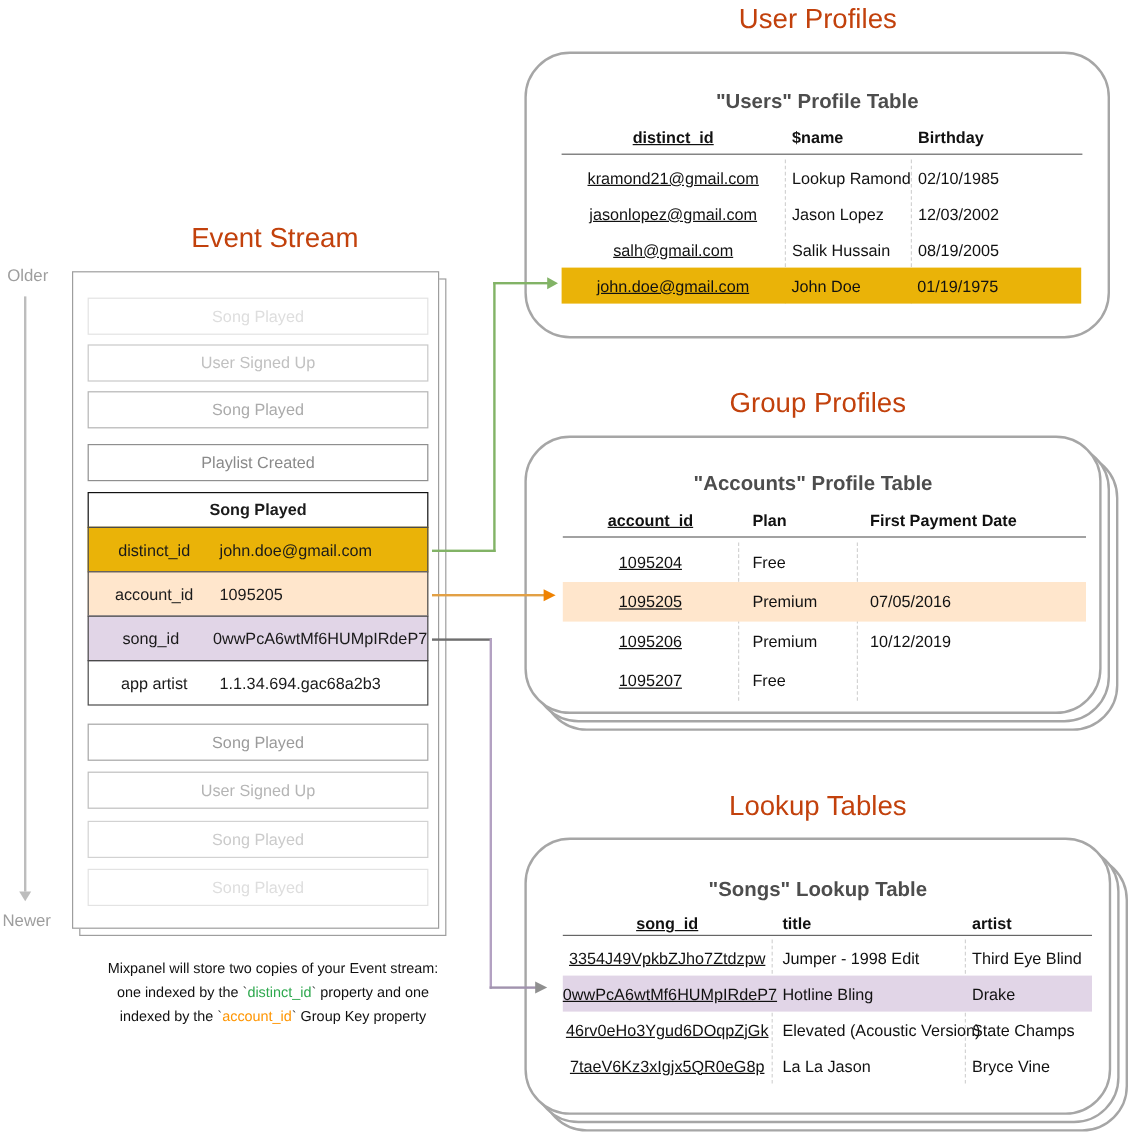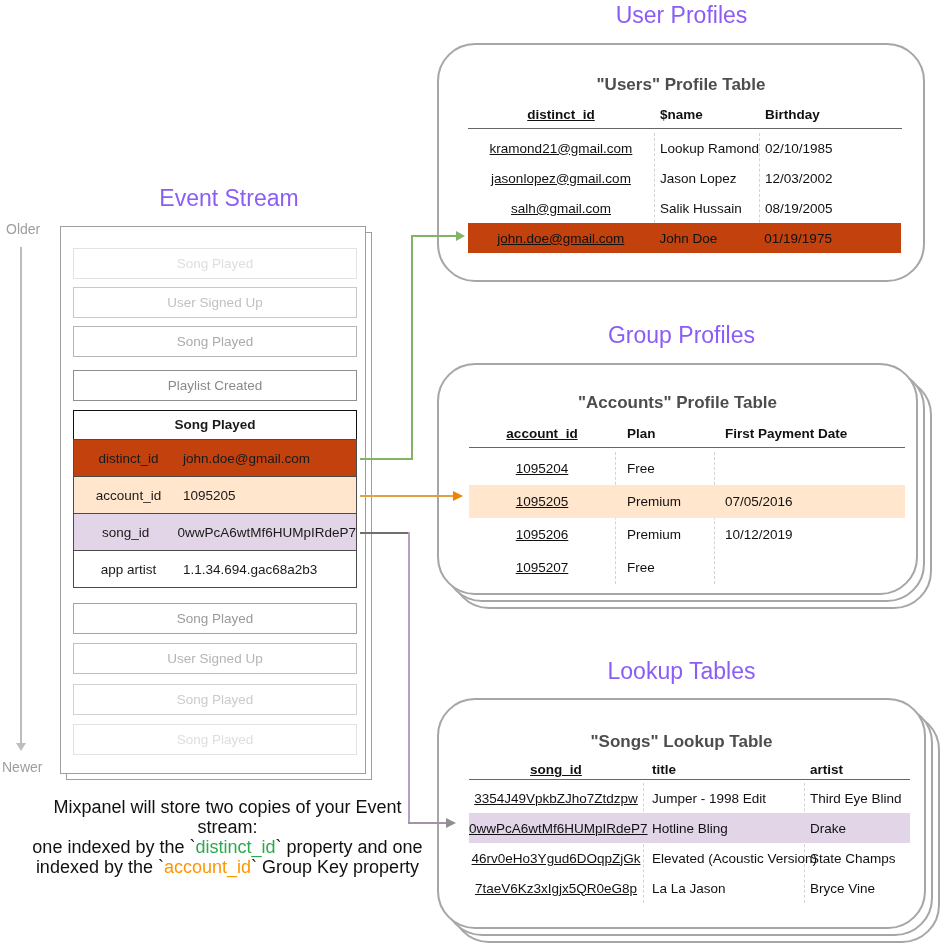--- a/index.html
+++ b/index.html
@@ -1,19 +1,19 @@
 <!DOCTYPE html>
 <html><head>
 <meta charset="utf-8">
 <style>
   html,body{margin:0;padding:0;background:#fff;}
   #canvas{position:relative;width:941px;height:951px;background:#fff;
           font-family:"Liberation Sans",sans-serif;overflow:hidden;}
 
-  .big-title{position:absolute;font-size:23px;color:#8b5cf6;text-align:center;white-space:nowrap;}
+  .big-title{position:absolute;font-size:23px;color:#c2410c;text-align:center;white-space:nowrap;}
   .tl-label{position:absolute;font-size:14px;color:#9e9e9e;}
   .tl-line{position:absolute;left:20px;top:247px;width:2px;height:496px;background:#bdbdbd;}
   .tl-head{position:absolute;left:16px;top:743px;width:0;height:0;
            border-left:5px solid transparent;border-right:5px solid transparent;
            border-top:8px solid #bdbdbd;}
 
   .sheet{position:absolute;background:#fff;border:1px solid #9e9e9e;}
 
   .event{position:absolute;left:73px;width:284px;height:31px;line-height:29px;text-align:center;
          font-size:13.5px;border:1px solid;background:#fff;box-sizing:border-box;z-index:3;}
@@ -25,42 +25,42 @@
   .fade3b{border-color:#d2d2d2;color:#cbcbcb;}
   .fade5{border-color:#e3e3e3;color:#dedede;}
 
   .exp-header{position:absolute;left:73px;top:410px;width:284px;height:30px;box-sizing:border-box;
               border:1px solid #111;background:#fff;font-weight:bold;font-size:13.5px;color:#1a1a1a;
               text-align:center;line-height:28px;z-index:3;}
   .prop-row{position:absolute;left:73px;width:284px;height:38px;box-sizing:border-box;
             border:1px solid #4a4a4a;display:flex;align-items:center;font-size:13.5px;color:#1a1a1a;z-index:3;}
   .prop-key{width:109px;text-align:center;}
   .prop-val{flex:1;text-align:left;}
-  .bg-green{background:#c2410c;}
+  .bg-green{background:#eab308;}
   .bg-orange{background:#ffe6cc;}
   .bg-purple{background:#e1d5e7;}
 
   .line{position:absolute;z-index:10;}
   .arrow-right{position:absolute;width:0;height:0;border-top:5px solid transparent;
                border-bottom:5px solid transparent;z-index:10;}
 
   .card{position:absolute;background:#fff;border:2px solid #a6a6a6;border-radius:38px;box-sizing:border-box;}
   .card-title{position:absolute;left:0;width:100%;text-align:center;font-size:17px;
               font-weight:bold;color:#4d4d4d;white-space:nowrap;}
   .thead{position:absolute;display:flex;font-size:13.5px;font-weight:bold;color:#111;
          height:20px;line-height:20px;}
   .tcell{box-sizing:border-box;white-space:nowrap;overflow:visible;}
   .hrule{position:absolute;height:0;border-top:1px solid #666;}
   .trow{position:absolute;display:flex;font-size:13.5px;color:#111;align-items:center;}
   .center{text-align:center;}
   .u{text-decoration:underline;}
   .csep{position:absolute;width:0;border-left:1px dashed rgba(130,130,130,0.35);}
 
   .caption{position:absolute;left:25px;top:797px;width:405px;text-align:center;
-           font-size:18px;line-height:20px;color:#111;}
+           font-size:12px;line-height:20px;color:#111;}
   .key-green{color:#2ea84e;}
   .key-orange{color:#ff9500;}
 </style>
 </head>
 <body>
 
 <div id="canvas">
 
   <div class="big-title" style="left:76px;top:185px;width:306px">Event Stream</div>
   <div class="big-title" style="left:437px;top:2px;width:489px">User Profiles</div>

